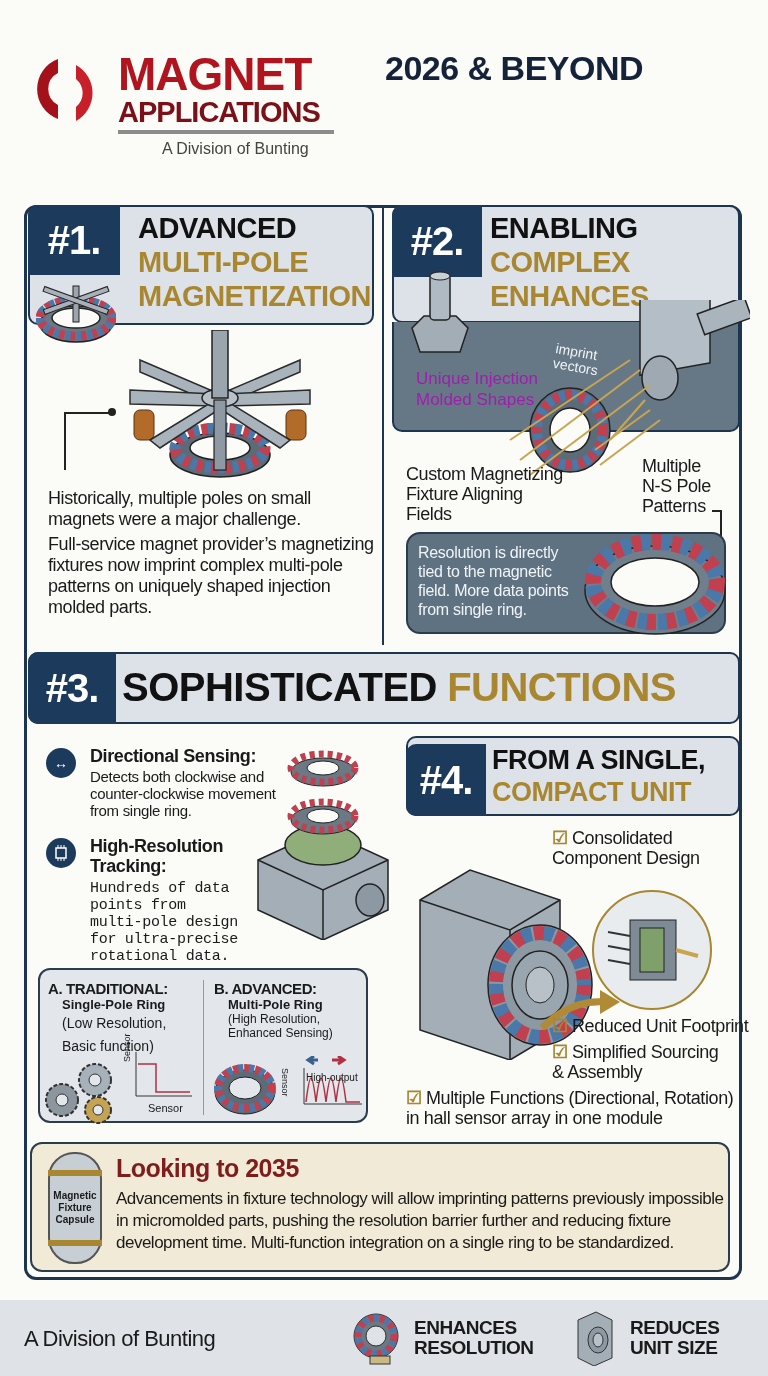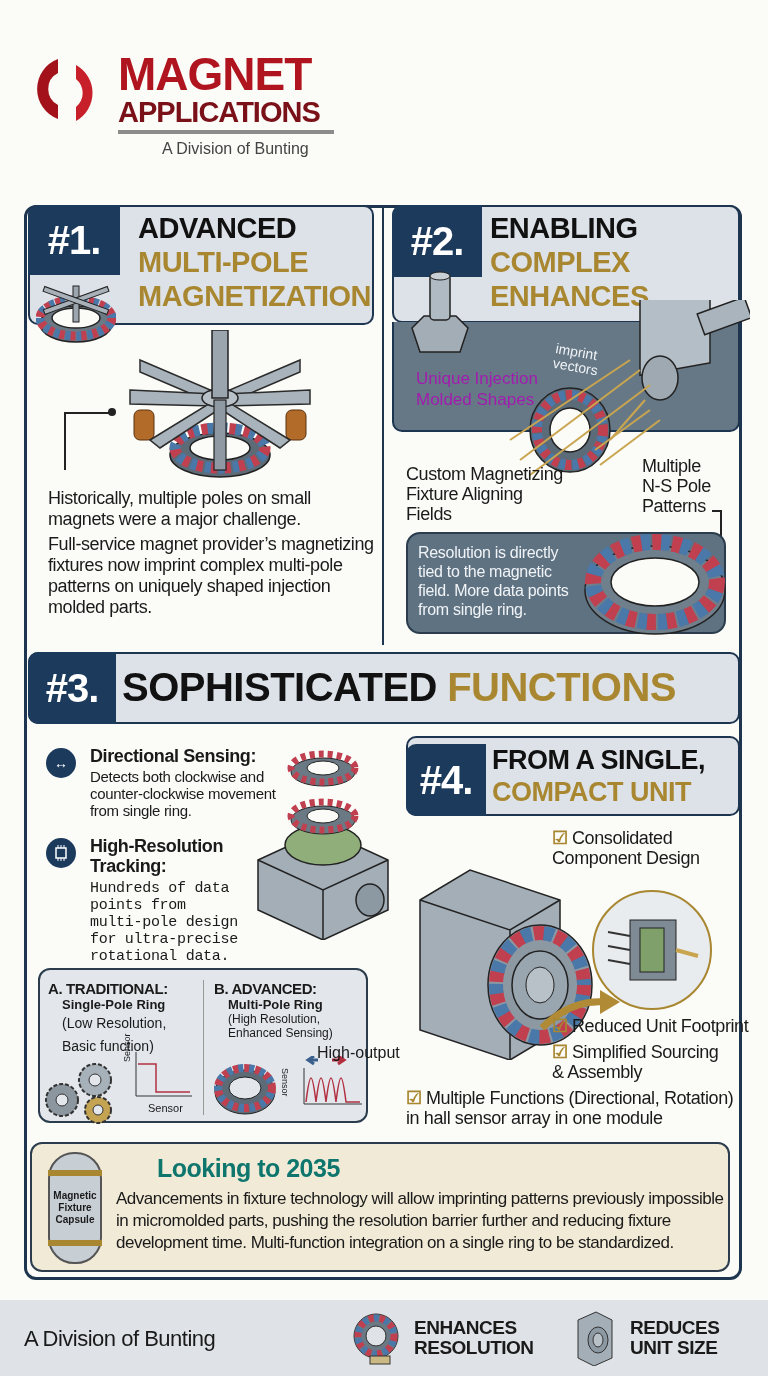--- a/index.html
+++ b/index.html
@@ -31,20 +31,21 @@
   <svg width="80" height="70" viewBox="0 0 80 70">
     <path d="M30 4 A32 32 0 0 0 30 64 L30 50 A18 18 0 0 1 30 18 Z" fill="#a3121b"></path>
     <path d="M48 10 A32 32 0 0 1 48 66 L48 52 A18 18 0 0 0 48 24 Z" fill="#c8202a"></path>
   </svg>
 </div>
 <div class="abs logo-main">MAGNET</div>
 <div class="abs logo-sub">APPLICATIONS</div>
 <div class="abs logo-rule"></div>
 <div class="abs logo-div">A Division of Bunting</div>
 <div class="abs main-title">
+  <div>2026 &amp; BEYOND</div>
 </div>
 
 <div class="abs frame"></div>
 <div class="abs divider-v" style="left:382px; top:205px; height:440px;"></div>
 
 <div class="abs panel-head" style="left:28px; top:205px; width:346px; height:120px;"></div>
 <div class="abs badge" style="left:28px; top:205px; width:92px; height:70px; border-radius:10px 0 0 0; font-size:40px;">#1.</div>
 <div class="abs h-black" style="left:138px; top:212px; font-size:29px;">ADVANCED</div>
 <div class="abs h-gold" style="left:138px; top:246px; font-size:29px;">MULTI-POLE</div>
 <div class="abs h-gold" style="left:138px; top:280px; font-size:29px;">MAGNETIZATION</div>
@@ -228,21 +229,21 @@
 </div>
 <div class="abs" style="left:300px; top:1056px;">
   <svg width="64" height="54" viewBox="0 0 64 54">
     <path d="M8 4 L18 4 M14 0 L8 4 L14 8" stroke="#3b5f8c" stroke-width="3" fill="none"></path>
     <path d="M32 4 L44 4 M38 0 L44 4 L38 8" stroke="#b23040" stroke-width="3" fill="none"></path>
     <polyline points="4,12 4,48 62,48" fill="none" stroke="#333"></polyline>
     <path d="M6 46 C10 14,12 14,16 46 C20 14,22 14,26 46 C30 14,32 14,36 46 C40 14,42 14,46 46 L60 46" fill="none" stroke="#b23040" stroke-width="1.5"></path>
   </svg>
 </div>
 <div class="abs" style="left:290px; top:1068px; font-size:9px; transform:rotate(90deg); transform-origin:left top;">Sensor</div>
-<div class="abs" style="left:306px; top:1044px; font-size:16px;padding-left:11px;">High-output</div>
+<div class="abs" style="left:306px; top:1072px; font-size:10px;">High-output</div>
 
 <div class="abs panel-head" style="left:406px; top:736px; width:334px; height:80px;"></div>
 <div class="abs badge" style="left:406px; top:744px; width:80px; height:72px; border-radius:10px 0 0 10px;">#4.</div>
 <div class="abs h-black" style="left:492px; top:745px; font-size:27px;">FROM A SINGLE,</div>
 <div class="abs h-gold" style="left:492px; top:777px; font-size:27px;">COMPACT UNIT</div>
 
 <div class="abs body-text" style="left:552px; top:828px; width:190px; line-height:20px;">
   <span class="check">☑</span><span>Consolidated Component Design</span>
 </div>
 
@@ -285,21 +286,21 @@
 <div class="abs body-text" style="left:406px; top:1088px; width:340px; line-height:20px;">
   <span class="check">☑</span><span>Multiple Functions (Directional, Rotation) in hall sensor array in one module</span>
 </div>
 
 <div class="abs" style="left:30px; top:1142px; width:700px; height:130px; background:#f1ead6; border:2px solid #2b3d4d; border-radius:12px;"></div>
 <div class="abs" style="left:48px; top:1152px; width:54px; height:112px; border-radius:26px; background:#c7ced4; border:2px solid #555; display:flex; align-items:center; justify-content:center; text-align:center;">
   <div style="font-size:10px; font-weight:700; line-height:12px; width:52px;">Magnetic Fixture Capsule</div>
 </div>
 <div class="abs" style="left:48px; top:1170px; width:54px; height:6px; background:#a88730;"></div>
 <div class="abs" style="left:48px; top:1240px; width:54px; height:6px; background:#a88730;"></div>
-<div class="abs" style="left:116px; top:1154px; font-size:25px; font-weight:900; color:#0f766e; letter-spacing:-0.5px;margin-left:41px;">Looking to 2035</div>
+<div class="abs" style="left:116px; top:1154px; font-size:25px; font-weight:900; color:#7f1d1d; letter-spacing:-0.5px;">Looking to 2035</div>
 <div class="abs" style="left:116px; top:1188px; width:608px; font-size:17px; line-height:22px; letter-spacing:-0.5px;">Advancements in fixture technology will allow imprinting patterns previously impossible in micromolded parts, pushing the resolution barrier further and reducing fixture development time. Multi-function integration on a single ring to be standardized.</div>
 
 <div class="abs footer"></div>
 <div class="abs" style="left:24px; top:1326px; font-size:22px; letter-spacing:-0.5px;">A Division of Bunting</div>
 <div class="abs" style="left:352px; top:1312px;">
   <svg width="48" height="54" viewBox="0 0 48 54">
     <ellipse cx="24" cy="24" rx="22" ry="22" fill="#6b7985" stroke="#333"></ellipse>
     <circle cx="24" cy="24" r="18" fill="none" stroke="#c04050" stroke-width="7" stroke-dasharray="6 5"></circle>
     <circle cx="24" cy="24" r="18" fill="none" stroke="#4a78a8" stroke-width="7" stroke-dasharray="5 6" stroke-dashoffset="6"></circle>
     <circle cx="24" cy="24" r="10" fill="#dfe3e7" stroke="#333"></circle>

